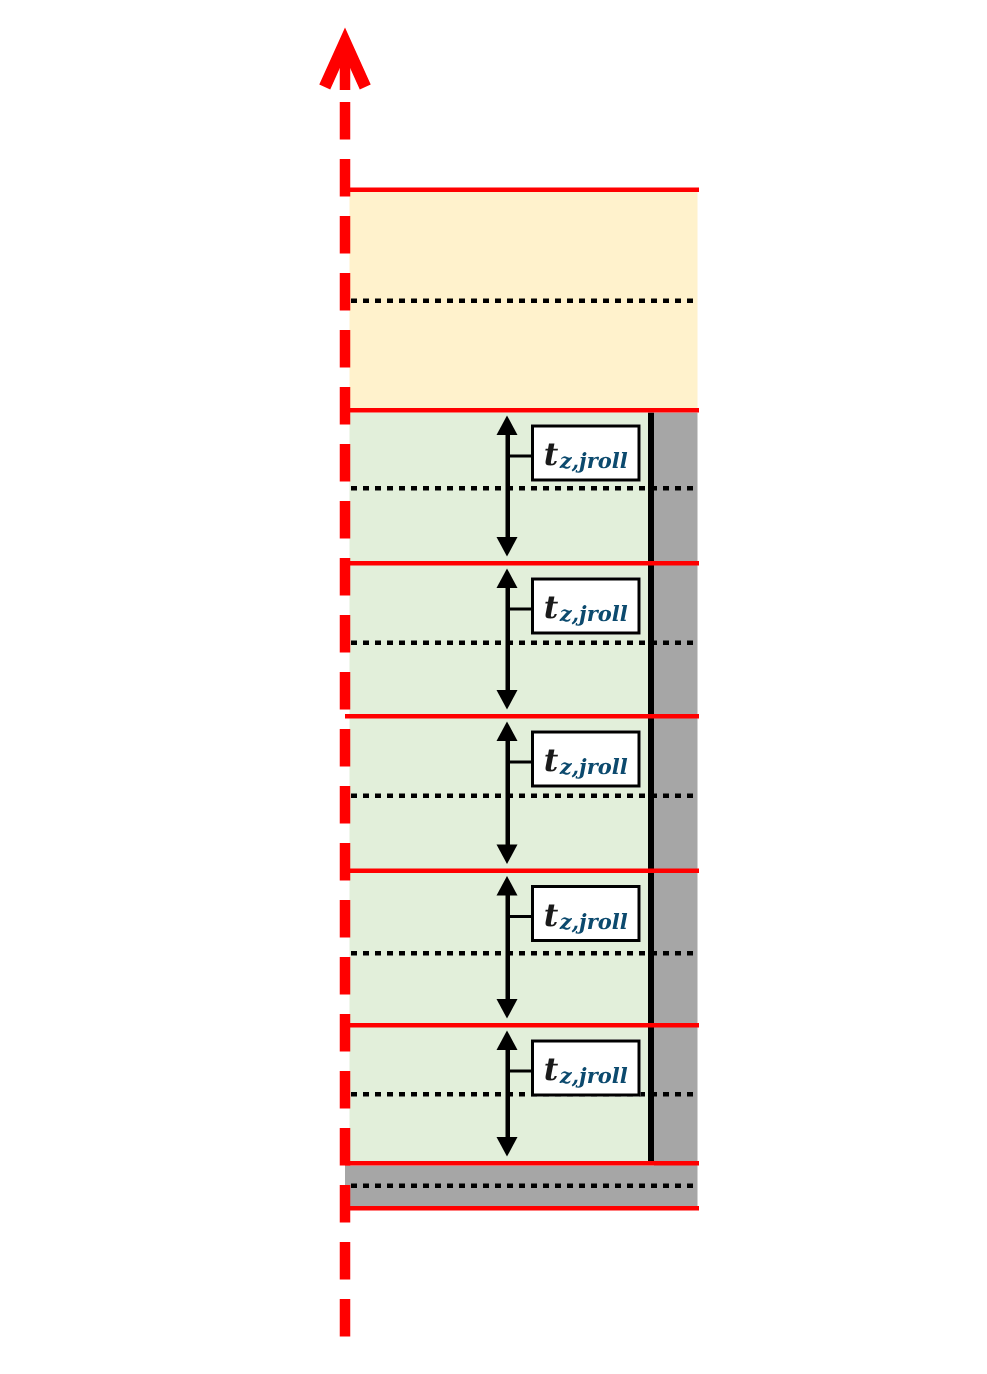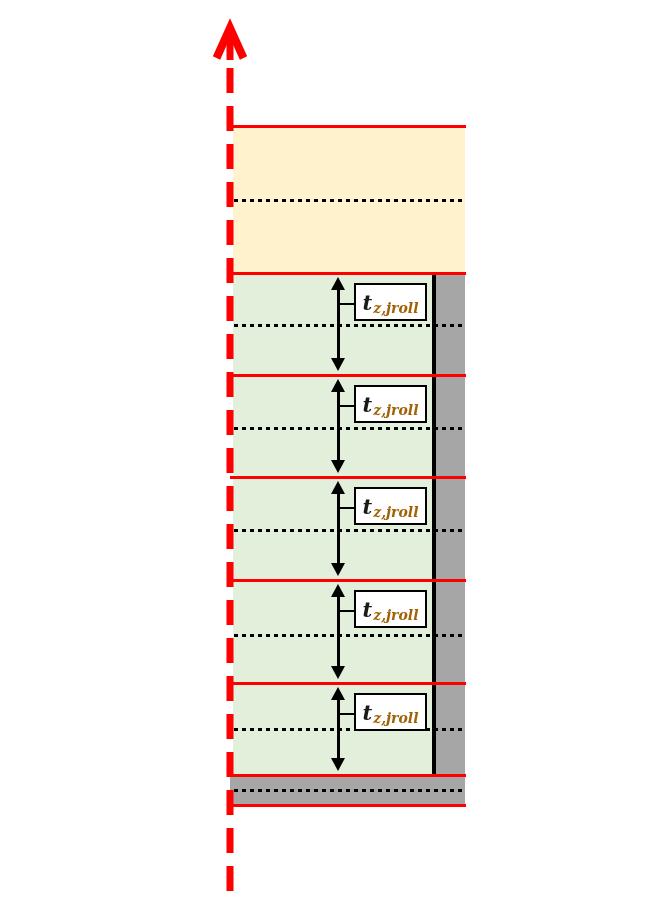--- a/index.html
+++ b/index.html
@@ -30,21 +30,21 @@
     border-left:7px solid transparent;border-right:7px solid transparent;}
   .arrowhead.up{top:1px;border-bottom:13px solid #000;}
   .arrowhead.down{bottom:1px;border-top:13px solid #000;}
   .connector{position:absolute;left:339px;top:27px;width:16px;height:2px;background:#000;}
   .labelbox{
     position:absolute;left:354px;top:7px;width:69px;height:34px;
     background:#ffffff;border:2px solid #000;
     display:flex;align-items:center;justify-content:center;
   }
   .lbl-base{font-style:italic;font-weight:600;font-size:21px;line-height:1;color:#1a1a1a;}
-  .lbl-sub{font-style:italic;font-weight:600;font-size:14px;line-height:1;color:#a16207;
+  .lbl-sub{font-style:italic;font-weight:600;font-size:14px;line-height:1;color:#0c4a6e;
     transform:translateY(6px);margin-left:1px;letter-spacing:0px;}
   .axis-svg{left:0;top:0;width:658px;height:916px;pointer-events:none;}
 </style>
 </head>
 <body>
 
 <div id="canvas">
 
   <div class="abs top-block"></div>
   <div class="abs roll-region"></div>

